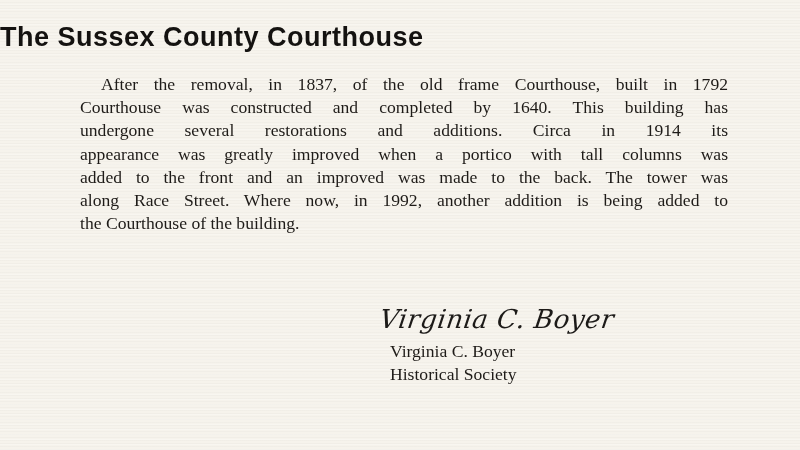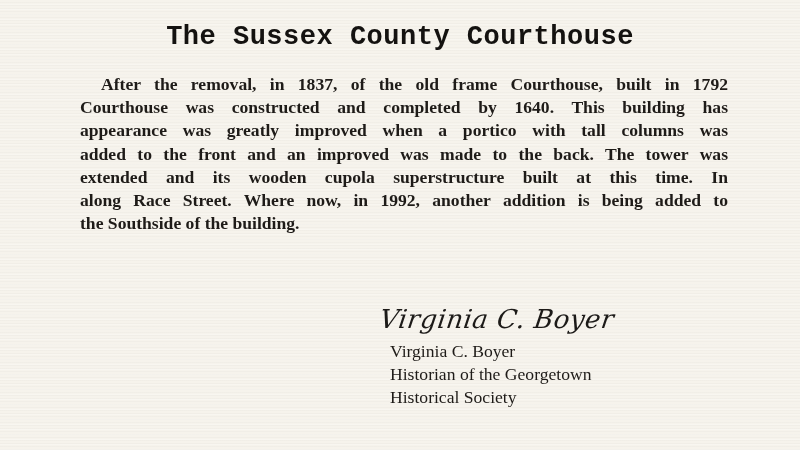--- a/index.html
+++ b/index.html
@@ -7,53 +7,52 @@
     width:800px; height:450px; overflow:hidden;
     background-color:#f6f3ec;
     background-image:
       repeating-linear-gradient(0deg, rgba(0,0,0,0.018) 0px, rgba(0,0,0,0.018) 1px, transparent 1px, transparent 3px),
       repeating-linear-gradient(0deg, rgba(255,255,255,0.25) 0px, rgba(255,255,255,0.25) 1px, transparent 1px, transparent 5px);
     position:relative;
     font-family:"Liberation Serif", "DejaVu Serif", serif;
     color:#1e1b18;
   }
   .title {
-    position:absolute; left:0; top:22px; width:800px; text-align:center;
-    font-family:Liberation Mono, monospace; font-weight:bold; font-size:27px;
+    position:absolute; left:0; top:22px; width:800px; text-align:left;
+    font-family:Liberation Sans, sans-serif; font-weight:bold; font-size:27px;
     letter-spacing:0.5px; color:#141210;
   }
   .body-text {
     position:absolute; left:80px; top:73px; width:648px;
-    font-size:17.6px; line-height:23.2px; text-align:justify;font-weight:bold;
+    font-size:17.6px; line-height:23.2px; text-align:justify;
   }
   .body-text .line { display:block; text-align:justify; text-align-last:justify; white-space:nowrap; }
   .body-text .line.first { padding-left:21px; }
   .body-text .line.last { text-align-last:left; }
   .signature {
     position:absolute; left:380px; top:304px;
     font-family:"DejaVu Serif", serif; font-style:italic; font-size:26px;
     color:#1c1a18; letter-spacing:0.5px; transform:skewX(-8deg);
   }
   .sig-block { position:absolute; left:390px; top:340px; font-size:17.6px; line-height:23px; }
   .sig-block div { white-space:nowrap; }
 </style>
 </head>
 <body>
 
 <div class="title">The Sussex County Courthouse</div>
 
 <div class="body-text">
   <span class="line first">After the removal, in 1837, of the old frame Courthouse, built in 1792</span>
   <span class="line">Courthouse was constructed and completed by 1640. This building has</span>
+  <span class="line">undergone several restorations and additions. Circa in 1914 its</span>
   <span class="line">appearance was greatly improved when a portico with tall columns was</span>
   <span class="line">added to the front and an improved was made to the back. The tower was</span>
-  <span class="line">extended and its wooden cupola superstructure built at this time. In</span>
   <span class="line">along Race Street. Where now, in 1992, another addition is being added to</span>
-  <span class="line last">the Southside of the building.</span>
+  <span class="line last">the Courthouse of the building.</span>
 </div>
 
 <div class="signature">Virginia C. Boyer</div>
 
 <div class="sig-block">
   <div>Virginia C. Boyer</div>
-  <div>Historian of the Georgetown</div>
   <div>Historical Society</div>
 </div>
 
 </body></html>

